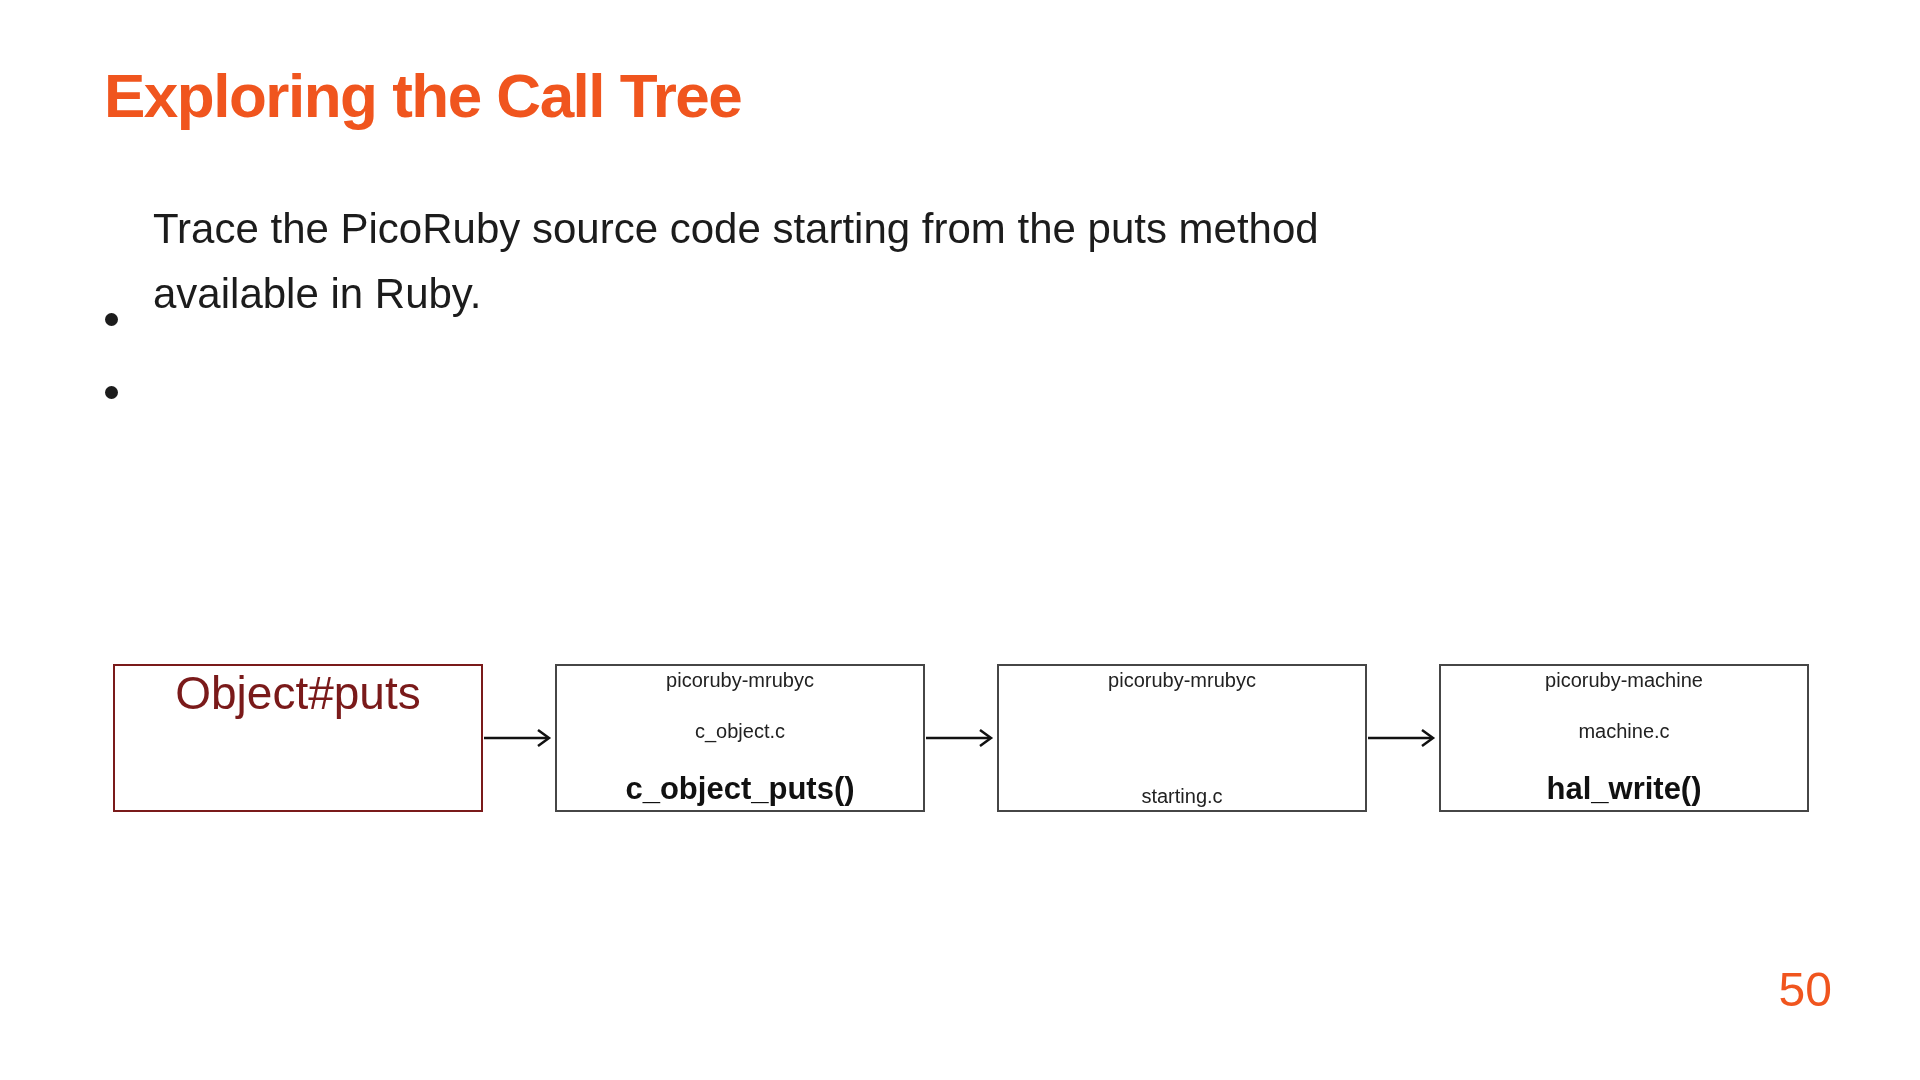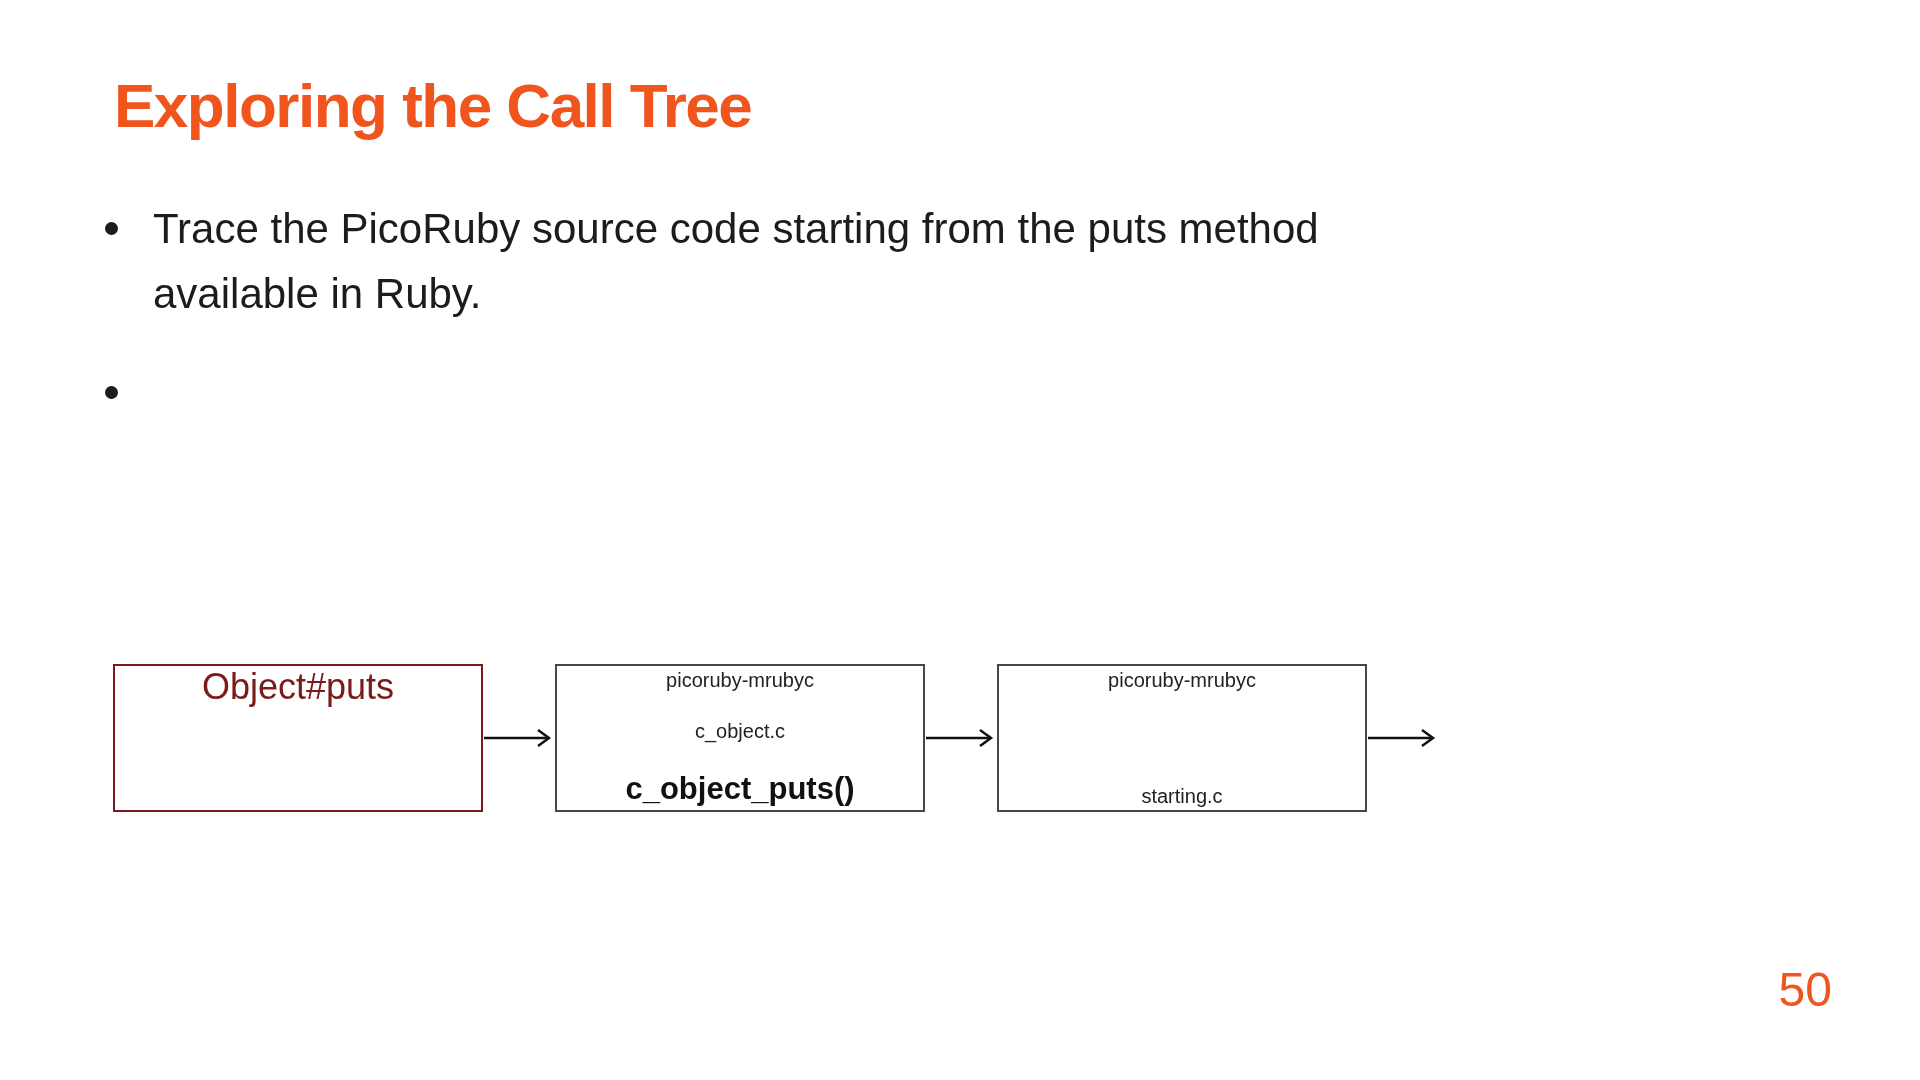--- a/index.html
+++ b/index.html
@@ -8,38 +8,39 @@
     width: 1920px;
     height: 1080px;
     background: #ffffff;
     overflow: hidden;
     font-family: "Liberation Sans", sans-serif;
   }
   .title {
     position: absolute;
     left: 100px;
     top: 56px;
-    margin: 14px;
+    margin: 4px;
     font-size: 62px;
     font-weight: bold;
     letter-spacing: -1.5px;
     color: var(--accent-orange, #F0551E);
   }
   .bullets {
     position: absolute;
     left: 100px;
     top: 196px;
     width: 1360px;
     margin: 0;
     padding: 0;
     list-style: none;
   }
   .bullet {
     display: flex;
     margin: 0 0 34px 0;
+    align-items: flex-end;
   }
   .bullet-marker {
     width: 13px;
     height: 13px;
     border-radius: 50%;
     background: #1c1c1c;
     margin: 26px 0 0 5px;
     flex: 0 0 auto;
   }
   .bullet-text {
@@ -63,21 +64,21 @@
     border: 2px solid var(--box-border, #464646);
     background: #ffffff;
     display: flex;
     flex-direction: column;
     align-items: center;
     justify-content: space-between;
     text-align: center;
   }
   .node-start { border-color: var(--dark-red, #7A1A1A); }
   .node-start .node-label {
-    font-size: 36px;
+    font-size: 46px;
     color: var(--dark-red, #7A1A1A);
   }
   .node-gem, .node-file {
     font-size: 20px;
     line-height: 28px;
     color: #222222;
   }
   .node-fn {
     font-size: 31px;
     line-height: 42px;
@@ -149,18 +150,23 @@
       <span class="node-file">starting.c</span>
     </div>
 
     <span class="arrow">
       <svg width="72" height="24" viewBox="0 0 72 24">
         <line x1="1" y1="12" x2="64" y2="12" stroke="#111111" stroke-width="2.5"></line>
         <polyline points="55,4 66,12 55,20" fill="none" stroke="#111111" stroke-width="2.5"></polyline>
       </svg>
     </span>
 
+    <div class="node">
+      <span class="node-gem">picoruby-machine</span>
+      <span class="node-file">machine.c</span>
+      <span class="node-fn">hal_write()</span>
+    </div>
 
   </div>
 
   <div class="page-number">50</div>
 
 </div>
 
 </body></html>

